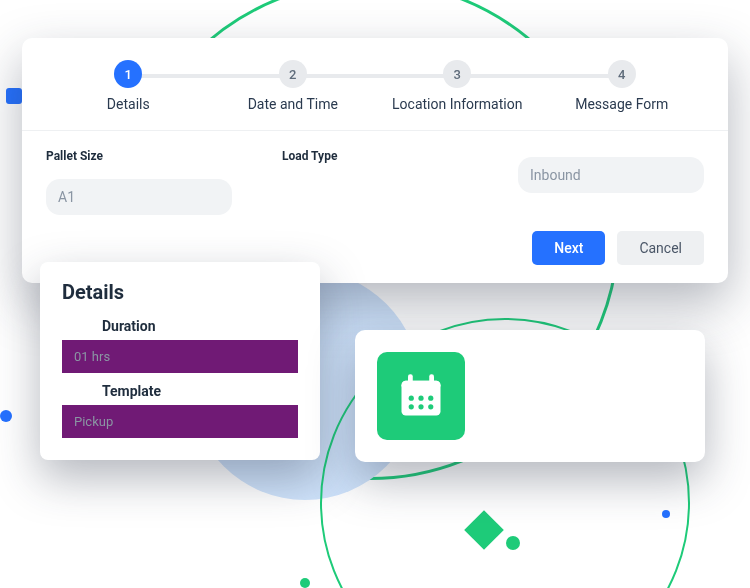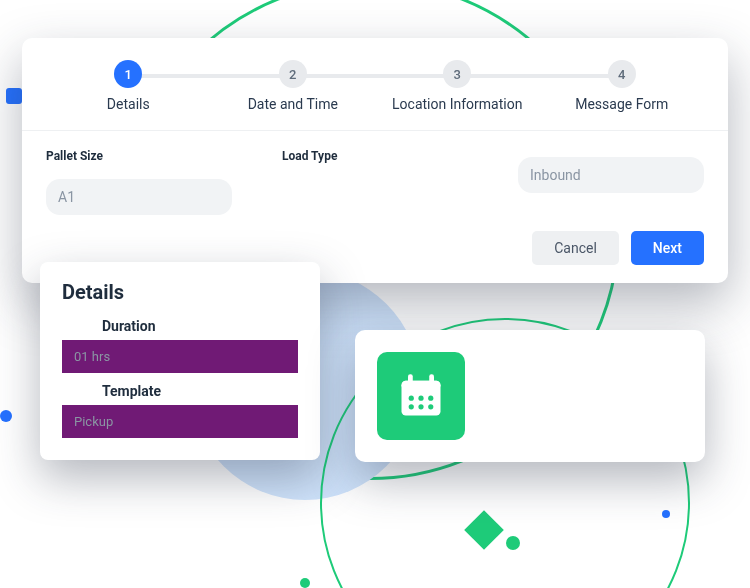--- a/index.html
+++ b/index.html
@@ -101,22 +101,22 @@
     </div>
     <div class="field">
       <div class="field-label">Load Type</div>
     </div>
     <div class="field">
       <input class="field-input" value="Inbound" style="">
     </div>
   </div>
 
   <div class="actions">
+    <button class="btn btn-next">Next</button>
     <button class="btn btn-cancel">Cancel</button>
-    <button class="btn btn-next">Next</button>
   </div>
 </div>
 
 <div class="details-card">
   <div class="details-title">Details</div>
 
   <div class="dfield-label">Duration</div>
   <input class="dfield-input" value="01 hrs" style="">
 
   <div class="dfield-label">Template</div>

